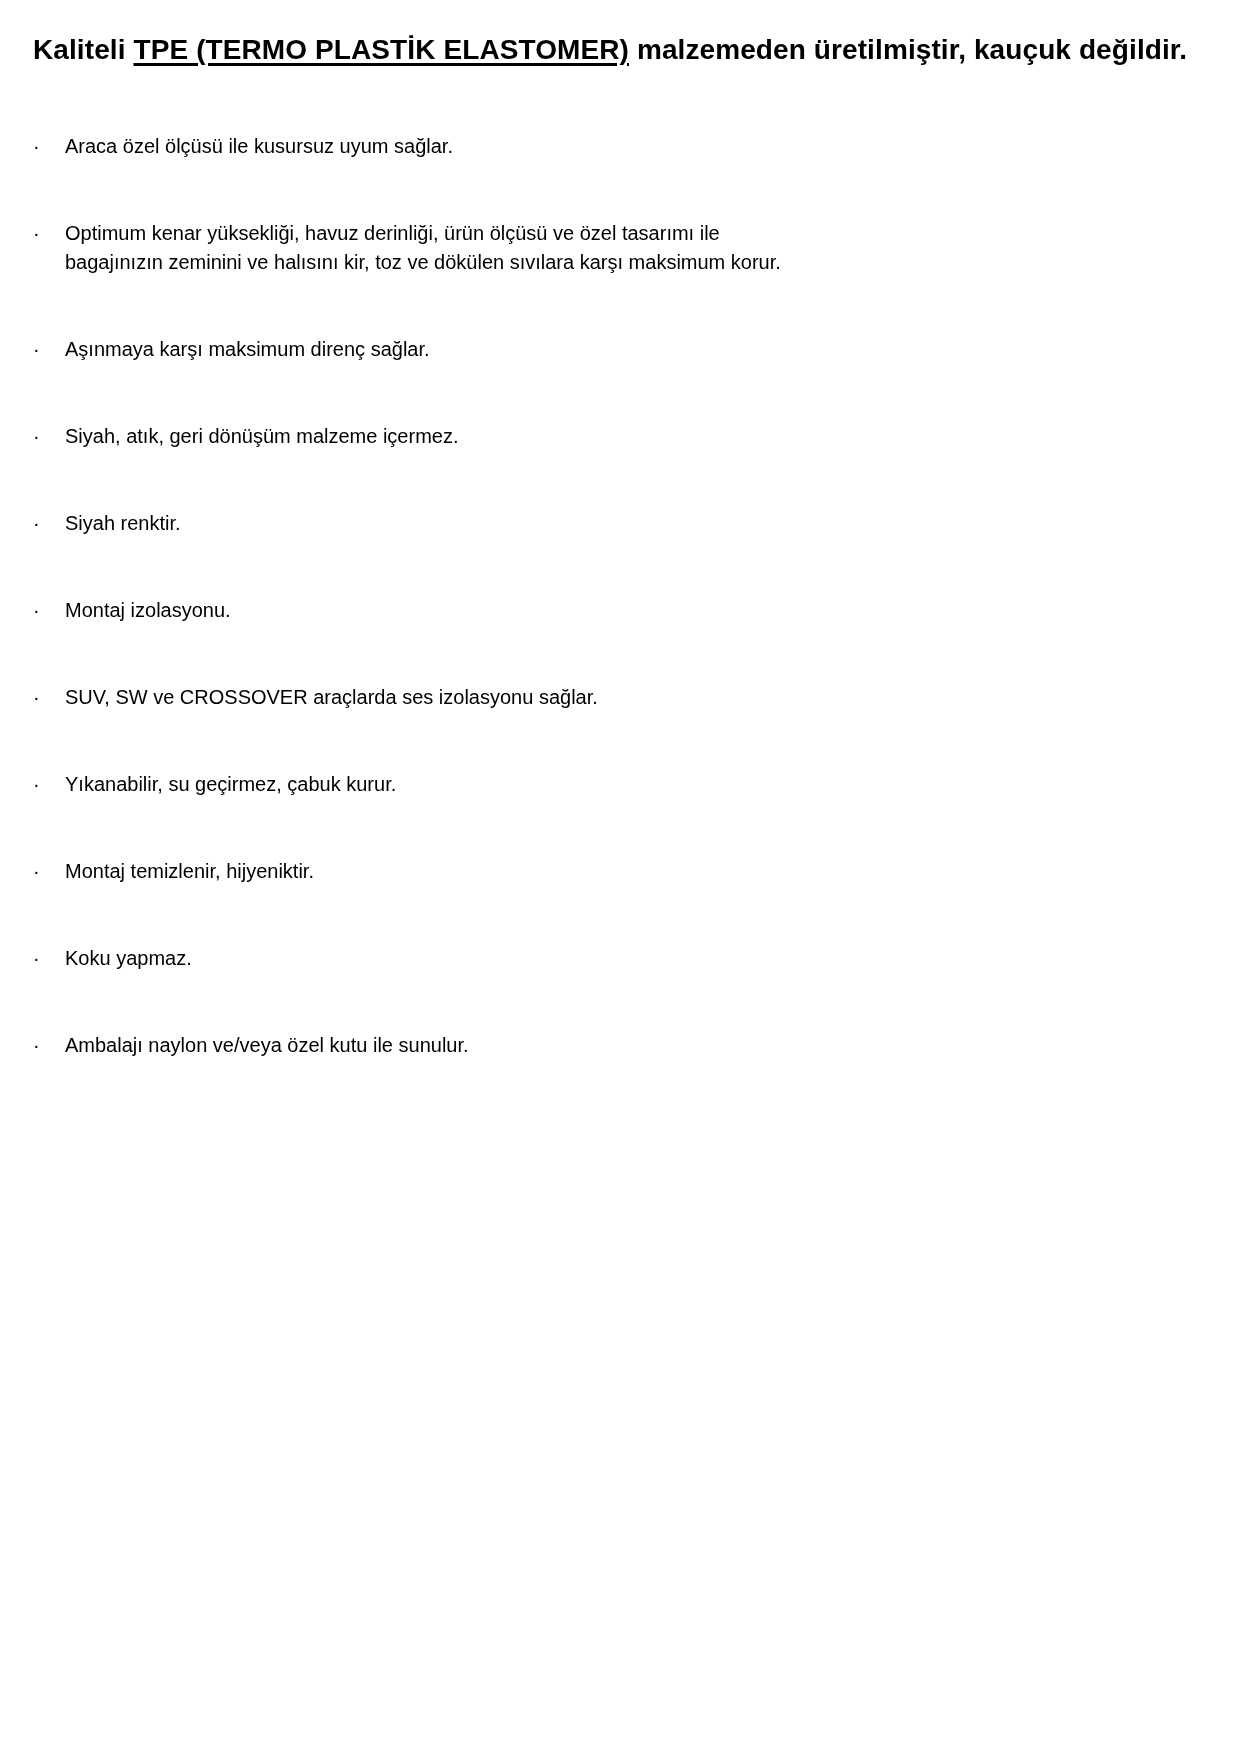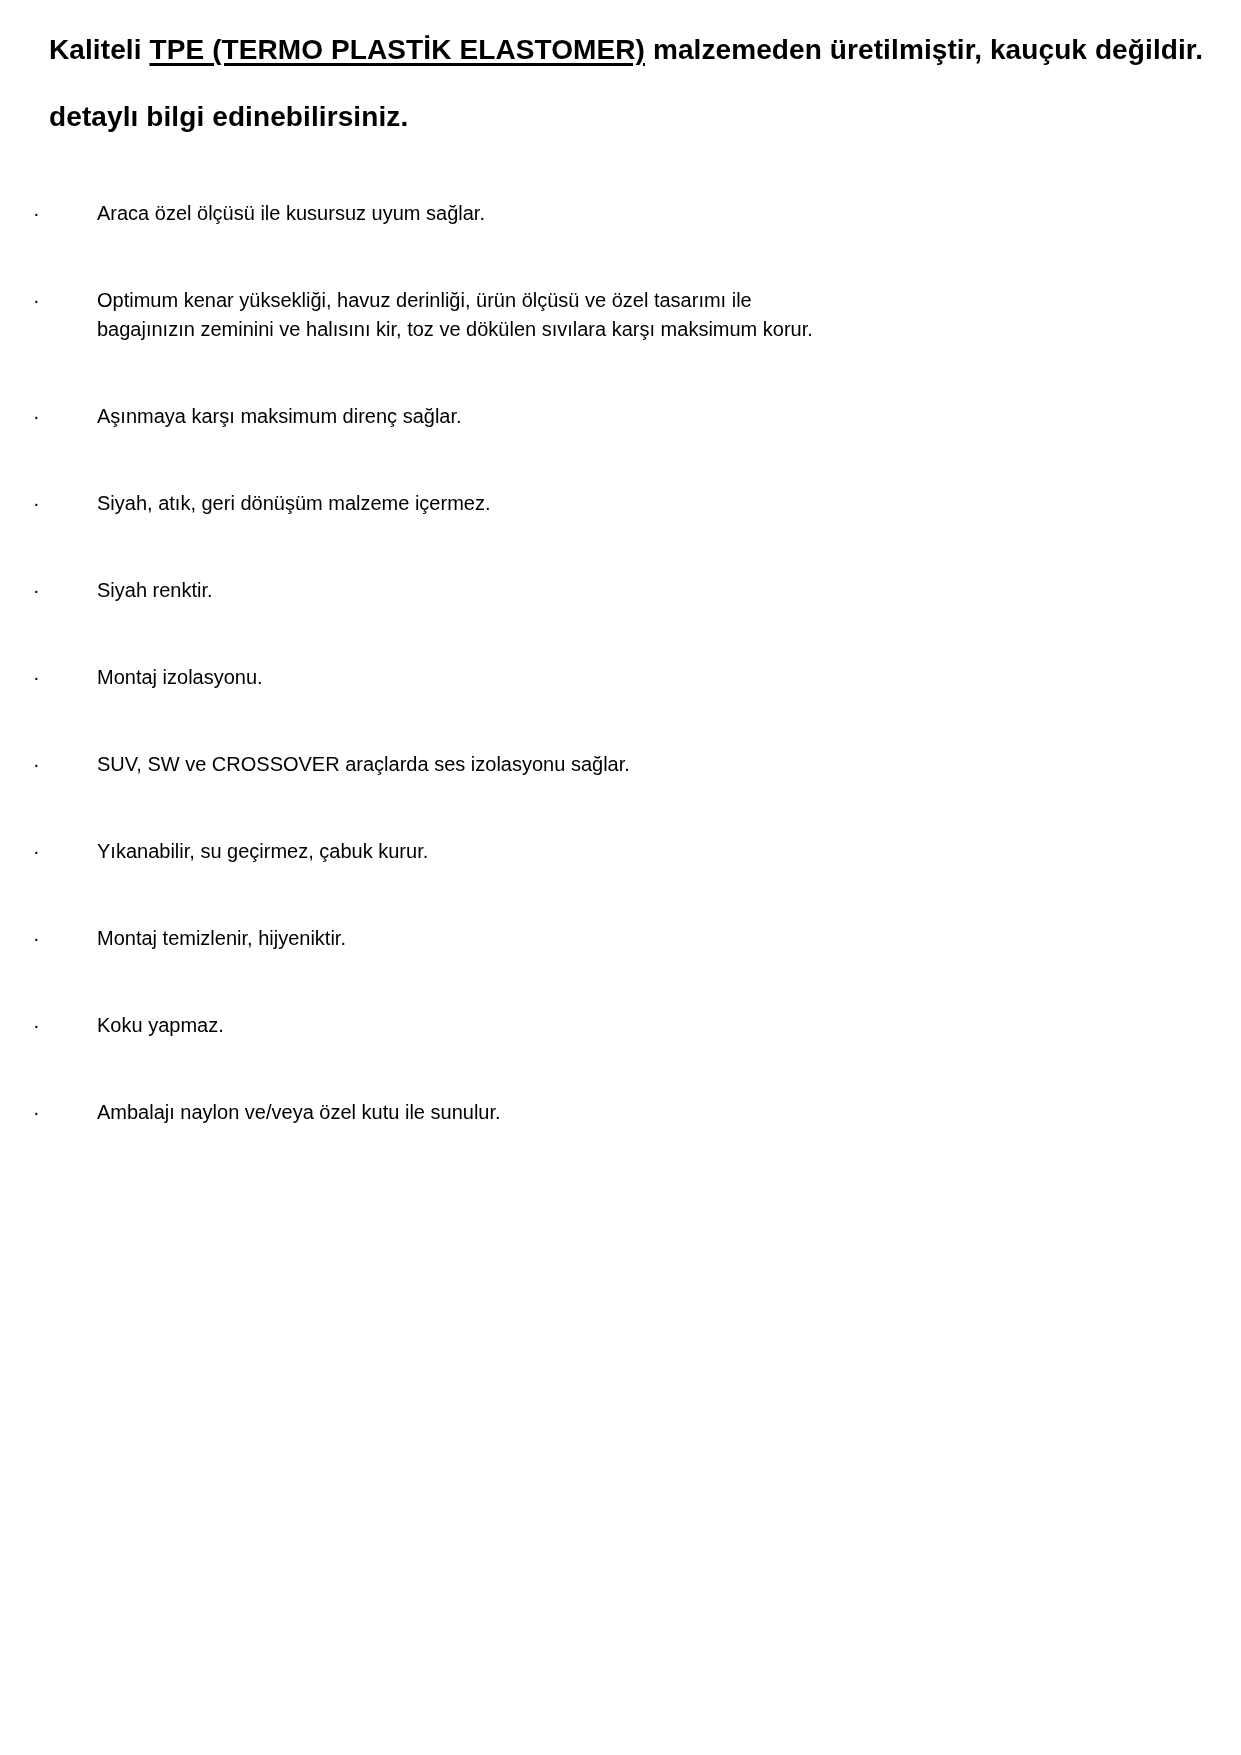--- a/index.html
+++ b/index.html
@@ -19,21 +19,21 @@
     box-sizing: border-box;
     width: 1241px;
     height: 1755px;
     padding: 34px 30px 0 33px;
     background: #ffffff;
   }
   .heading {
     font-size: 28px;
     font-weight: bold;
     line-height: 32px;
-    margin: 0 0 35px 16px;
+    margin: 0 0 35px 0;
     letter-spacing: 0.1px;
   }
   .heading .u {
     text-decoration: underline;
     text-decoration-thickness: 3px;
     text-underline-offset: 4px;
   }
   .heading-multiline {
     margin-bottom: 0;
   }
@@ -60,33 +60,31 @@
     left: 0;
     top: 0;
     width: 12px;
     font-size: 20px;
     line-height: 29px;
     color: #000000;
     text-align: left;
   }
   .bullet-line {
     white-space: nowrap;
-    margin-left: 32px;
   }
 </style>
 </head>
 <body>
 
 <div class="page">
 
   <p class="heading"><span>Kaliteli </span><span class="u">TPE (TERMO PLASTİK ELASTOMER)</span><span> malzemeden üretilmiştir, kauçuk değildir.</span></p>
 
 
   <p class="heading heading-multiline">
-    <span class="heading-line" style="display:block">detaylı bilgi edinebilirsiniz.</span>
   </p>
 
   <ul class="bullets">
 
     <li>
       <span class="bullet-marker">·</span>
       <span class="bullet-line" style="display:block">Araca özel ölçüsü ile kusursuz uyum sağlar.</span>
     </li>
 
     <li>

